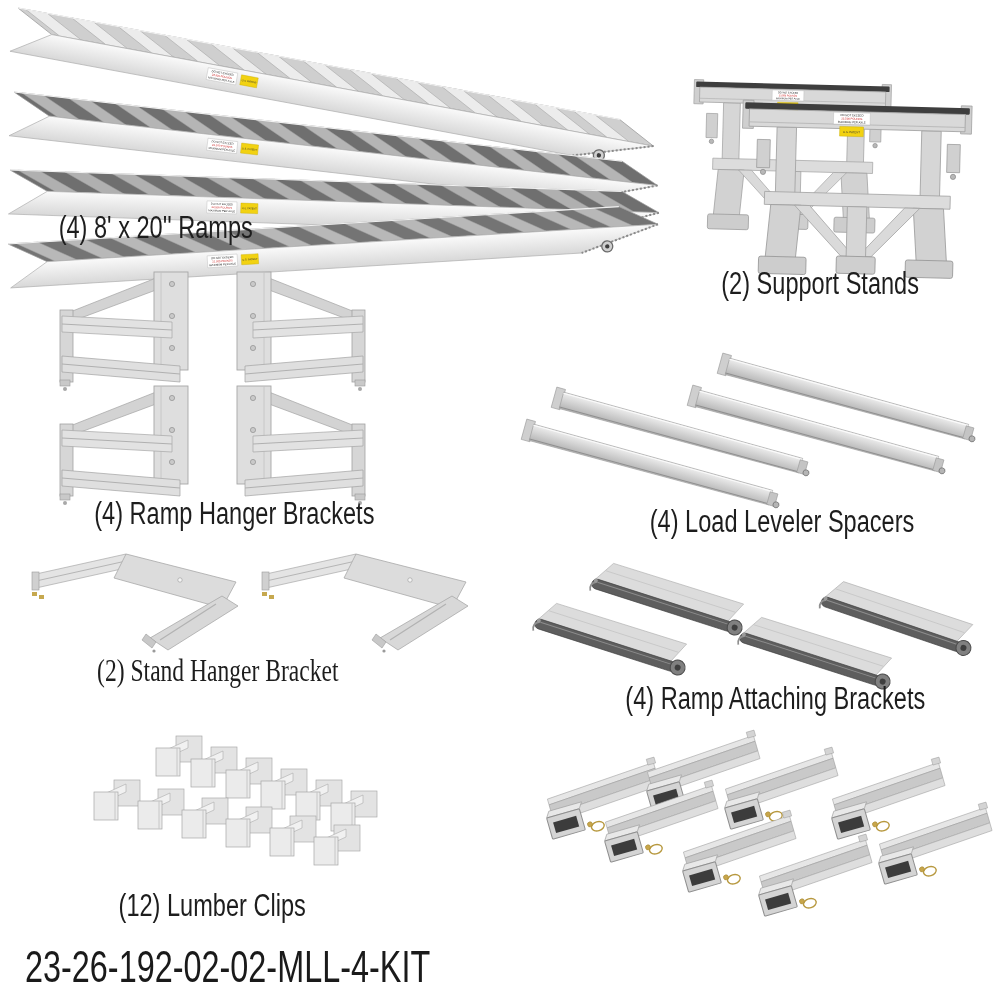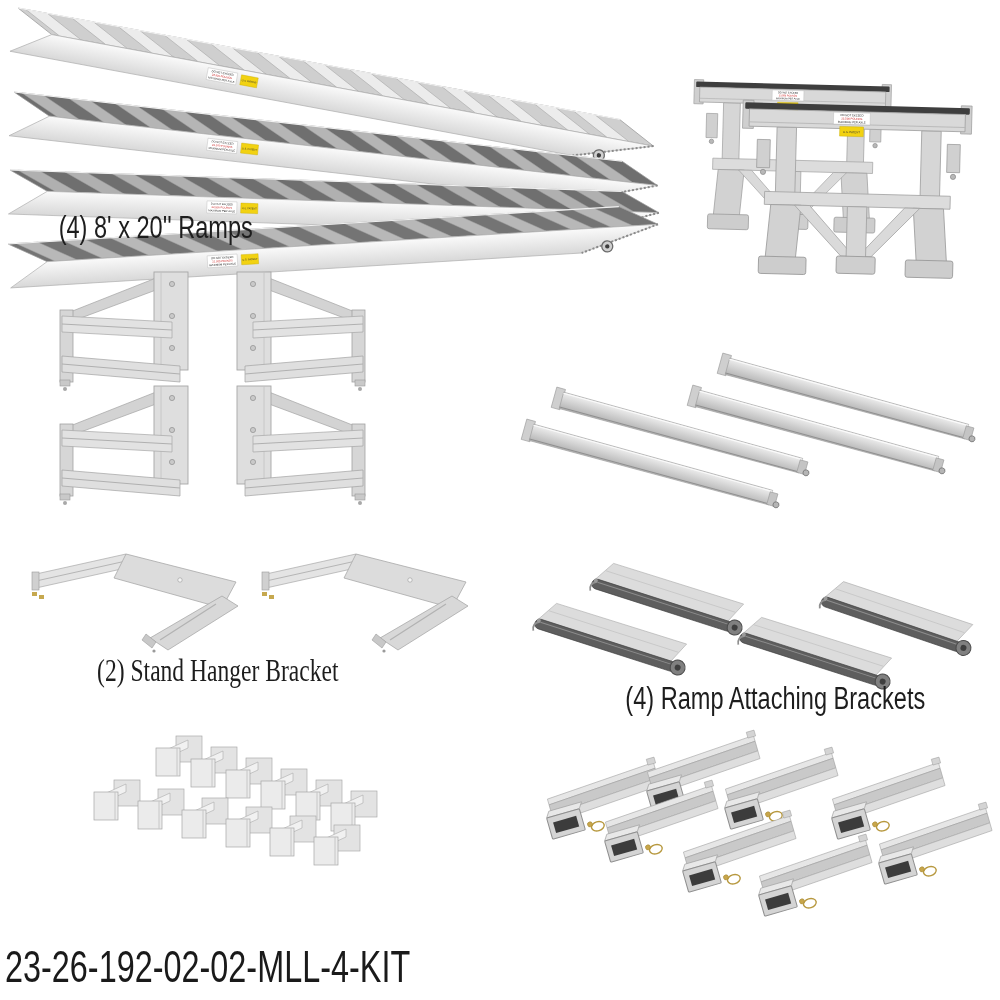--- a/index.html
+++ b/index.html
@@ -2,21 +2,21 @@
 <html><head>
 <meta charset="utf-8">
 <style>
   html,body{margin:0;padding:0;background:#ffffff;}
   .canvas{position:relative;width:1000px;height:1000px;background:#ffffff;overflow:hidden;
           font-family:"Liberation Sans",sans-serif;}
   .art{position:absolute;left:0;top:0;}
   .caption{position:absolute;text-align:center;color:#1d1d1d;font-size:31px;font-weight:400;
            white-space:nowrap;line-height:1.05;}
   .caption>span{display:inline-block;transform:scaleX(.76);transform-origin:center;}
-  .partnum{position:absolute;color:#1a1a1a;font-size:45px;font-weight:400;white-space:nowrap;}
+  .partnum{position:absolute;color:#1a1a1a;font-size:45px;font-weight:400;white-space:nowrap;margin-left:20px;}
   .partnum>span{display:inline-block;transform:scaleX(.72);transform-origin:left;letter-spacing:0px;}
 </style>
 </head>
 <body>
 
 <div class="canvas">
 
   <svg class="art" width="1000" height="1000" viewBox="0 0 1000 1000">
     <defs>
       <linearGradient id="gSide" x1="0" y1="0" x2="0" y2="1">
@@ -237,30 +237,42 @@
       <use href="#stake" transform="translate(676,848)"></use>
       <use href="#stake" transform="translate(752,872)"></use>
       <use href="#stake" transform="translate(872,840)"></use>
     </g>
   </svg>
 
   <div class="caption" style="left:28px;top:212px;width:240px;">
     <span>(4) 8' x 20'' Ramps</span>
   </div>
 
-
-
+  <div class="caption" style="left:685px;top:268px;width:270px;">
+    <span>(2) Support Stands</span>
+  </div>
+
+  <div class="caption" style="left:50px;top:498px;width:330px;">
+    <span>(4) Ramp Hanger Brackets</span>
+  </div>
+
+  <div class="caption" style="left:608px;top:506px;width:330px;">
+    <span>(4) Load Leveler Spacers</span>
+  </div>
 
   <div class="caption" style="left:58px;top:655px;width:320px;font-family:Liberation Serif, serif;">
     <span>(2) Stand Hanger Bracket</span>
   </div>
 
   <div class="caption" style="left:578px;top:683px;width:334px;">
     <span>(4) Ramp Attaching Brackets</span>
   </div>
 
+  <div class="caption" style="left:88px;top:890px;width:248px;">
+    <span>(12) Lumber Clips</span>
+  </div>
 
 
   <div class="partnum" style="left:5px;top:941px;">
     <span>23-26-192-02-02-MLL-4-KIT</span>
   </div>
 
 </div>
 
 </body></html>

